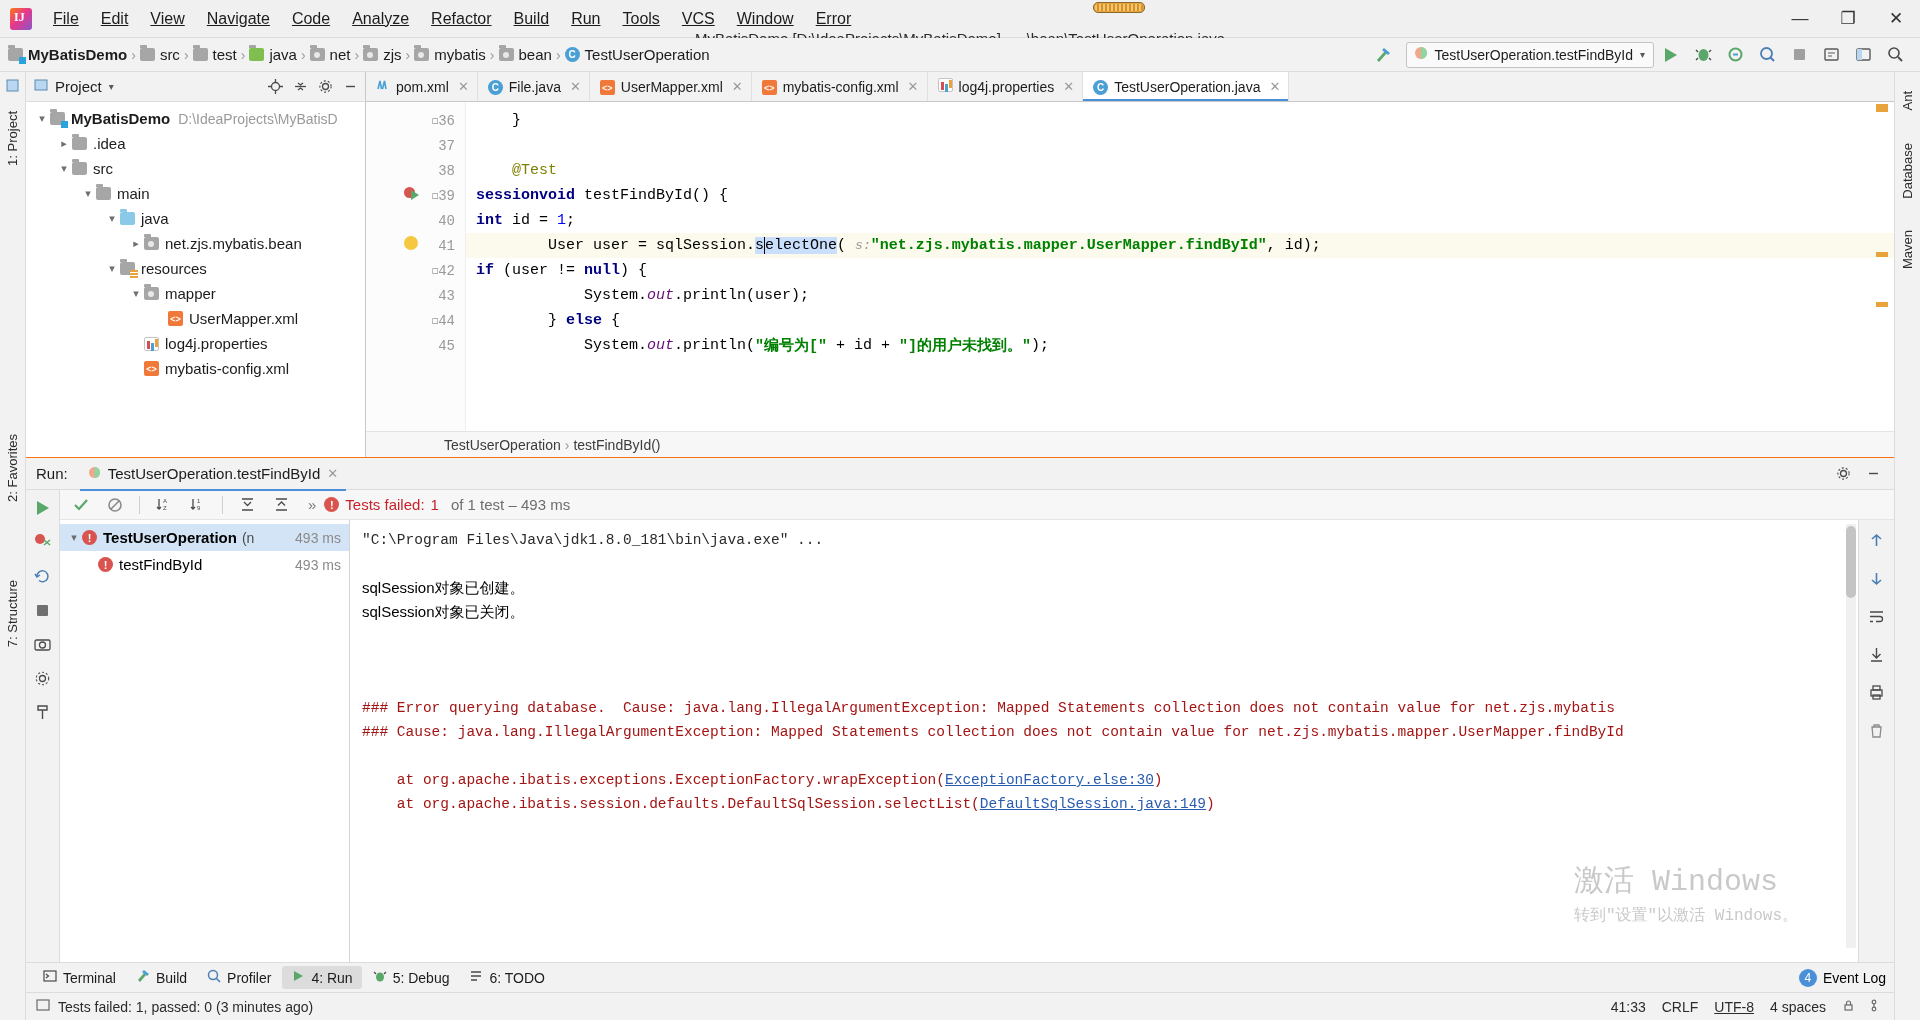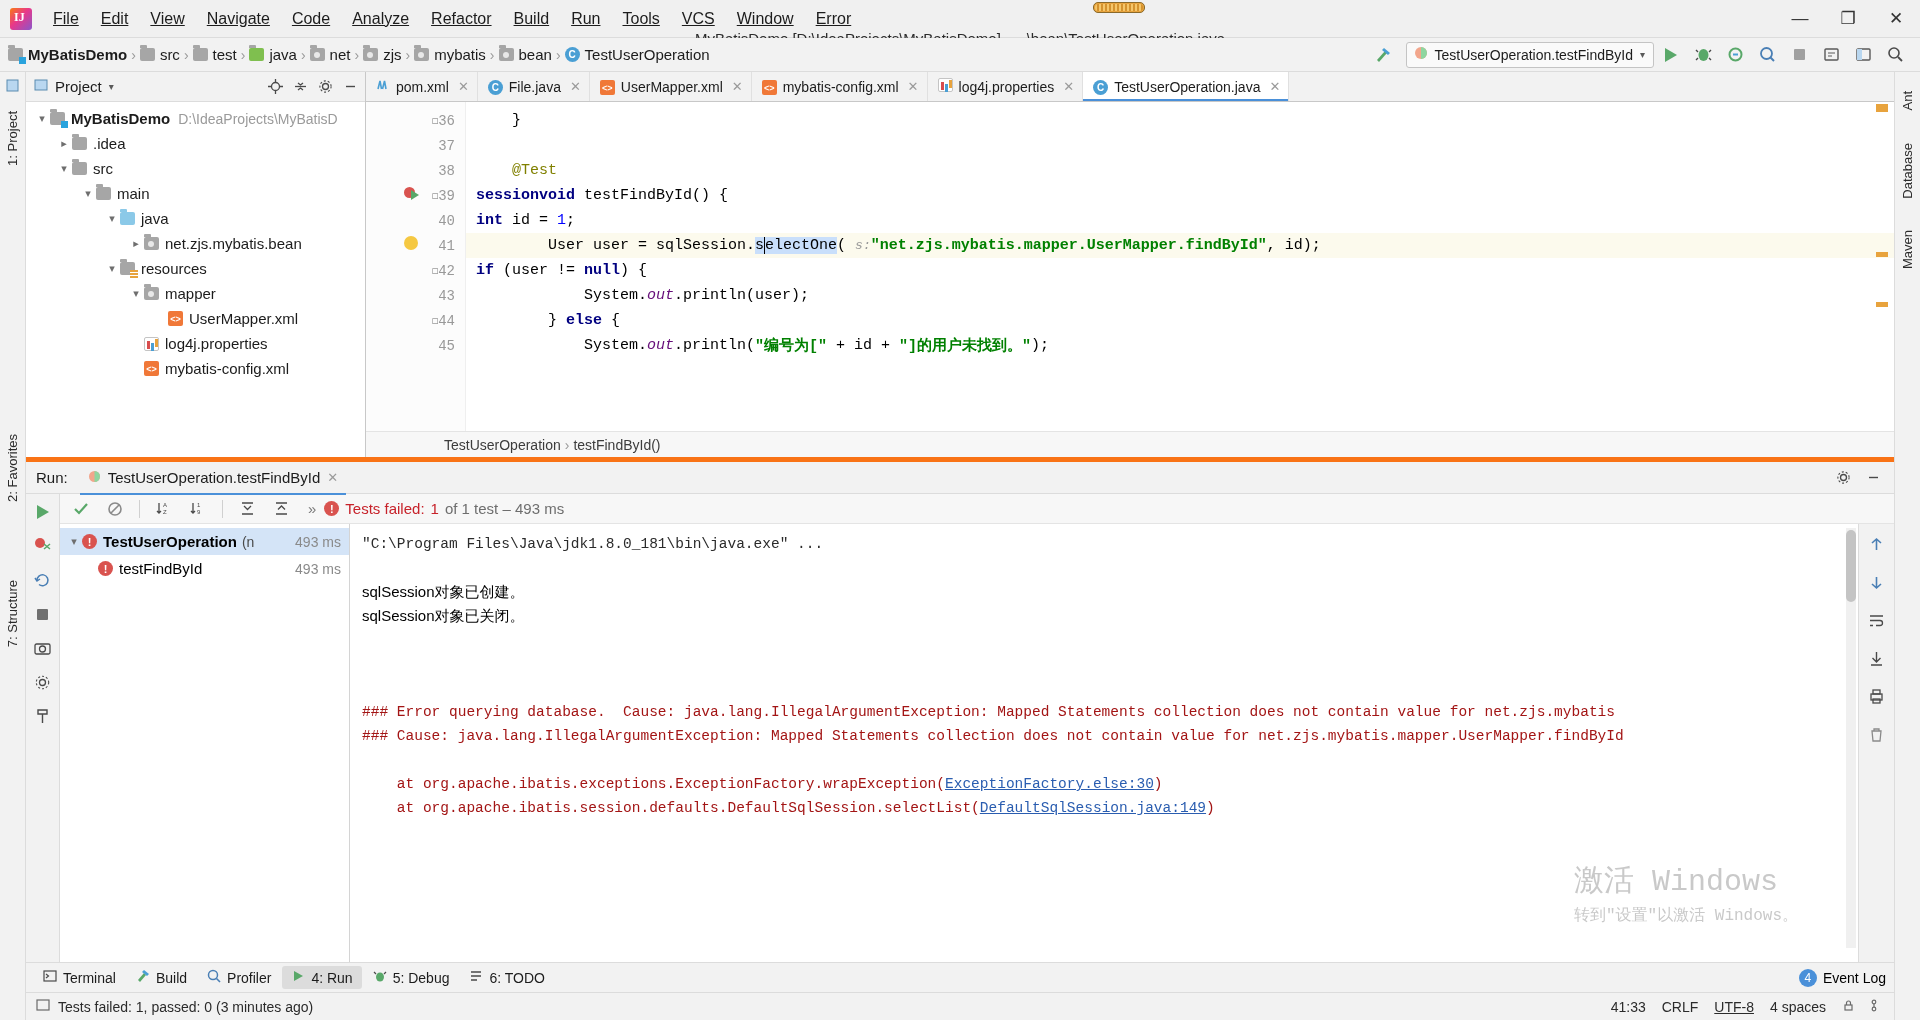--- a/index.html
+++ b/index.html
@@ -147,21 +147,21 @@
 
   .bpgutter { position: absolute; right: 14px; top: 0; width: 12px; height: 100%; }
   .err-stripe { position: absolute; right: 2px; width: 10px; height: 4px; }
 
   .crumb2 {
     height: 26px; background: #f7f7f7; border-top: 1px solid #e4e4e4;
     display: flex; align-items: center; padding-left: 78px; font-size: 14px; color: #3c3c3c; flex: 0 0 26px;
   }
 
   
-  .run-window { flex: 1 1 auto; display: flex; flex-direction: column; min-height: 0; border-top: 5px solid #f97316; }
+  .run-window { flex: 1 1 auto; display: flex; flex-direction: column; min-height: 0; border-top: 1px solid #f97316; }
   .run-head {
     height: 32px; background: #f2f2f2; display: flex; align-items: center;
     padding: 0 8px 0 10px; flex: 0 0 32px; border-bottom: 1px solid #dcdcdc;
   }
   .run-label { font-size: 15px; color: #1c1c1c; margin-right: 12px; }
   .run-tab {
     display: flex; align-items: center; gap: 7px; font-size: 15px;
     color: #1c1c1c; padding: 4px 8px; position: relative;
   }
   .run-tab.active::after {
@@ -178,21 +178,21 @@
   .rtb { width: 24px; height: 24px; display: flex; align-items: center; justify-content: center; color: #4a4a4a; }
 
   .run-main { flex: 1 1 auto; display: flex; flex-direction: column; min-width: 0; }
   .status-strip {
     height: 30px; background: #f7f7f7; display: flex; align-items: center;
     gap: 8px; padding-left: 8px; border-bottom: 1px solid #e4e4e4; flex: 0 0 30px;
   }
   .sbtn { width: 26px; height: 24px; display: flex; align-items: center; justify-content: center; color: #4a4a4a; }
   .vsep { width: 1px; height: 18px; background: #d0d0d0; margin: 0 3px; }
   .failtext { font-size: 15px; color: #c7222a; display: flex; align-items: center; gap: 6px; }
-  .failtext .grey { color: #6e6e6e; }
+  .failtext .grey { color: #6e6e6e; margin-left: 6px; }
 
   .run-split { flex: 1 1 auto; display: flex; min-height: 0; }
   .test-tree {
     width: 290px; flex: 0 0 290px; background: #fff; border-right: 1px solid #d4d4d4;
     padding-top: 4px; overflow: hidden;
   }
   .ttnode { display: flex; align-items: center; height: 27px; font-size: 15px; padding-right: 8px; white-space: nowrap; }
   .ttnode .dur { margin-left: auto; color: #8a8a8a; font-size: 14px; }
   .ttnode.sel { background: #d4e4f7; }
 

